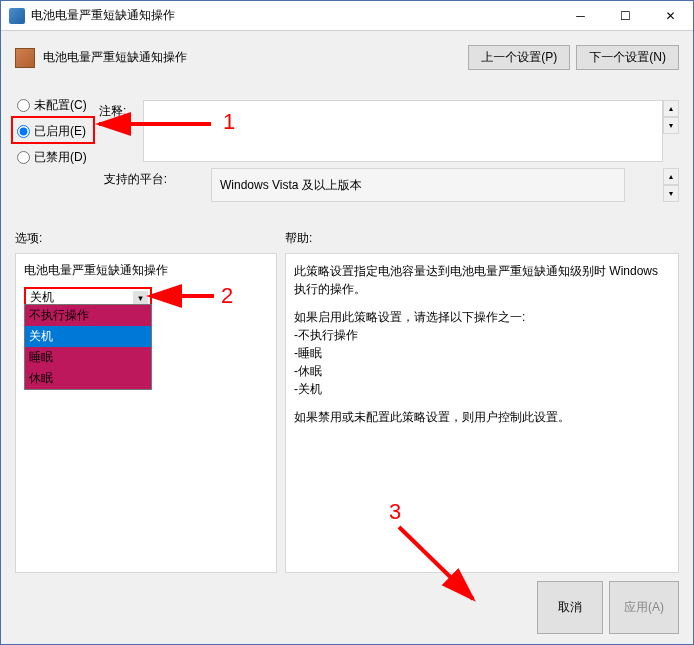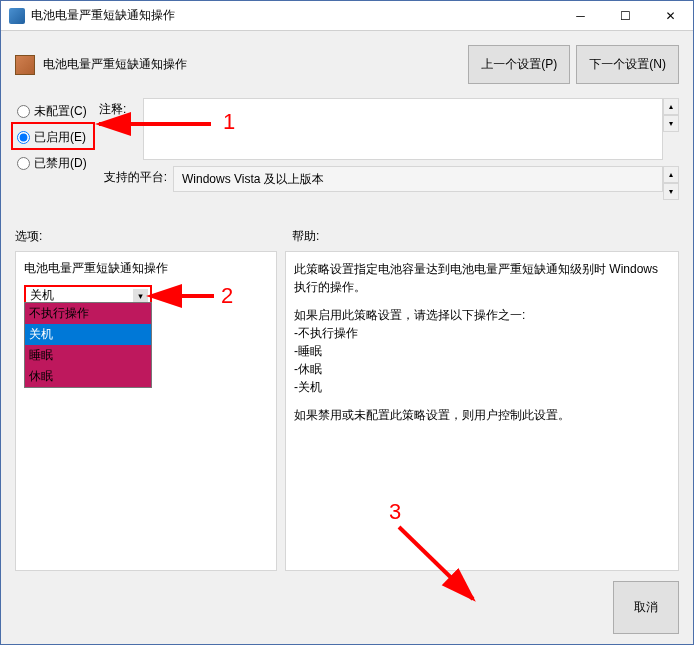--- a/index.html
+++ b/index.html
@@ -7,33 +7,33 @@
   .window { width: 694px; height: 645px; border: 1px solid #4a6ea9; background: #f0f0f0; position: relative; }
   .titlebar { height: 30px; background: #fff; display: flex; align-items: center; border-bottom: 1px solid #d0d0d0; }
   .titlebar .icon { width: 16px; height: 16px; margin: 0 6px 0 8px; background: linear-gradient(135deg,#4a90d0,#2060a0); border-radius: 2px; }
   .titlebar .title { flex: 1; color: #000; }
   .winbtns { display: flex; height: 100%; }
   .winbtn { width: 45px; display: flex; align-items: center; justify-content: center; color: #000; }
   .header { display: flex; align-items: center; padding: 14px 14px 6px 14px; }
   .header .hicon { width: 20px; height: 20px; margin-right: 8px; background: linear-gradient(135deg,#d08050,#b06030); border: 1px solid #805020; }
   .header .htitle { flex: 1; }
   .navbtns { display: flex; gap: 6px; }
-  .btn { background: #e1e1e1; border: 1px solid #adadad; padding: 10px 12px; cursor: pointer; }
+  .btn { background: #e1e1e1; border: 1px solid #adadad; padding: 3px 12px; cursor: pointer; }
   .body { padding: 8px 14px 0 14px; }
-  .row { display: flex; align-items: flex-start; margin-bottom: 6px; }
+  .row { display: flex; align-items: flex-start; margin-bottom: 6px; margin-top: 8px; }
   .radios { width: 84px; }
   .radio { display: flex; align-items: center; height: 26px; position: relative; }
   .radio input { margin: 0 4px 0 2px; }
   .highlight-red { position: absolute; border: 2px solid #ff0000; pointer-events: none; }
   .fieldlabel { width: 84px; padding-top: 3px; text-align: left; }
   .textarea { flex: 1; background: #fff; border: 1px solid #d6d6d6; height: 62px; resize: none; padding: 4px; }
-  .platform { flex: 1; background: #f5f5f5; border: 1px solid #d6d6d6; height: 26px; padding: 6px 8px; display:flex; align-items:center; }
+  .platform { flex: 1; background: #f5f5f5; border: 1px solid #d6d6d6; height: 34px; padding: 6px 8px; display:flex; align-items:center; }
   .spinner { width:16px; display:flex; flex-direction:column; }
   .spinbtn { height:17px; border:1px solid #d6d6d6; background:#f0f0f0; font-size:8px; display:flex; align-items:center; justify-content:center; }
-  .splitlabels { display:flex; margin-top: 22px; padding: 0 14px; gap: 7px; }
+  .splitlabels { display:flex; margin-top: 22px; padding: 0 14px; }
   .splitlabels .l { width: 270px; }
   .panels { display:flex; gap:8px; padding: 6px 14px 0 14px; }
   .panel { background:#fff; border:1px solid #d6d6d6; height: 320px; padding: 8px; position:relative; }
   .panel.left { width: 262px; }
   .panel.right { flex:1; }
   .grouptitle { margin-bottom: 8px; }
   .combo { width: 128px; height: 21px; border: 2px solid #ff0000; background:#fff; display:flex; align-items:center; padding:0 4px; position:relative; }
   .combo .arrow { position:absolute; right:2px; top:2px; bottom:2px; width:15px; background:#e1e1e1; display:flex; align-items:center; justify-content:center; font-size:9px; }
   .dropdown { position:absolute; left:8px; top: 50px; width:128px; background:#be185d; border:1px solid #767676; }
   .dropdown .opt { padding: 2px 4px; }
@@ -87,21 +87,21 @@
       </div>
       <div style="flex:1;">
         <div class="row">
           <div class="fieldlabel" style="width:44px;">注释:</div>
           <textarea class="textarea" style=""></textarea>
           <div class="spinner">
             <div class="spinbtn">▴</div>
             <div class="spinbtn">▾</div>
           </div>
         </div>
-        <div class="row" style="margin-top:2px;">
+        <div class="row" style="margin-top:2px;gap:38px;">
           <div class="fieldlabel" style="width:74px; text-align:right; padding-right:6px;">支持的平台:</div>
           <div class="platform">Windows Vista 及以上版本</div>
           <div class="spinner">
             <div class="spinbtn">▴</div>
             <div class="spinbtn">▾</div>
           </div>
         </div>
       </div>
     </div>
   </div>
@@ -133,20 +133,21 @@
         <p style="margin:0;">-睡眠</p>
         <p style="margin:0;">-休眠</p>
         <p style="margin:0 0 10px 0;">-关机</p>
         <p>如果禁用或未配置此策略设置，则用户控制此设置。</p>
       </div>
     </div>
   </div>
 
   <div class="footer">
     <button class="btn" style="padding:17px 20px;">取消</button>
+    <button class="btn disabled" style="padding:4px 14px;">应用(A)</button>
   </div>
 
   <svg class="arrow-svg" style="left:90px; top:108px; width:130px; height:30px;">
     <defs>
         <marker id="ah1" markerWidth="10" markerHeight="10" refX="8" refY="3" orient="auto">
           <path d="M0,0 L0,6 L9,3 z" fill="#ff0000"></path>
         </marker>
       </defs>
     <line x1="120" y1="15" x2="8" y2="15" stroke="#ff0000" stroke-width="4" marker-end="url(#ah1)"></line>
   </svg>

